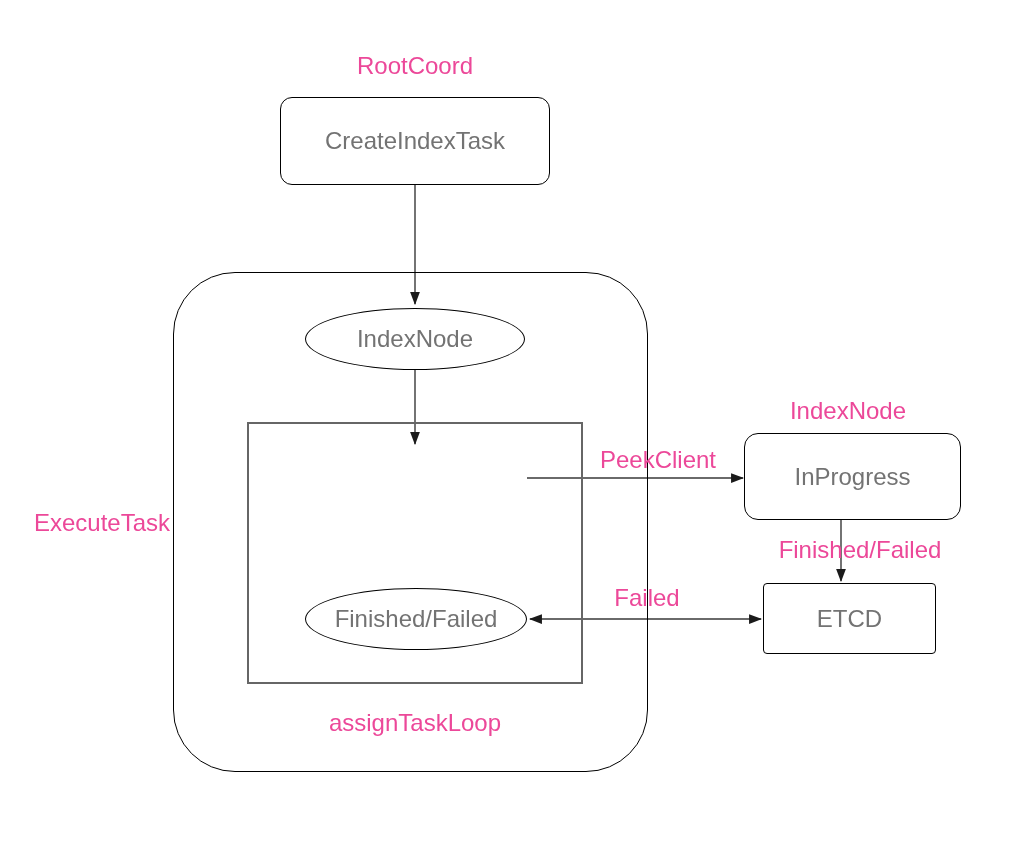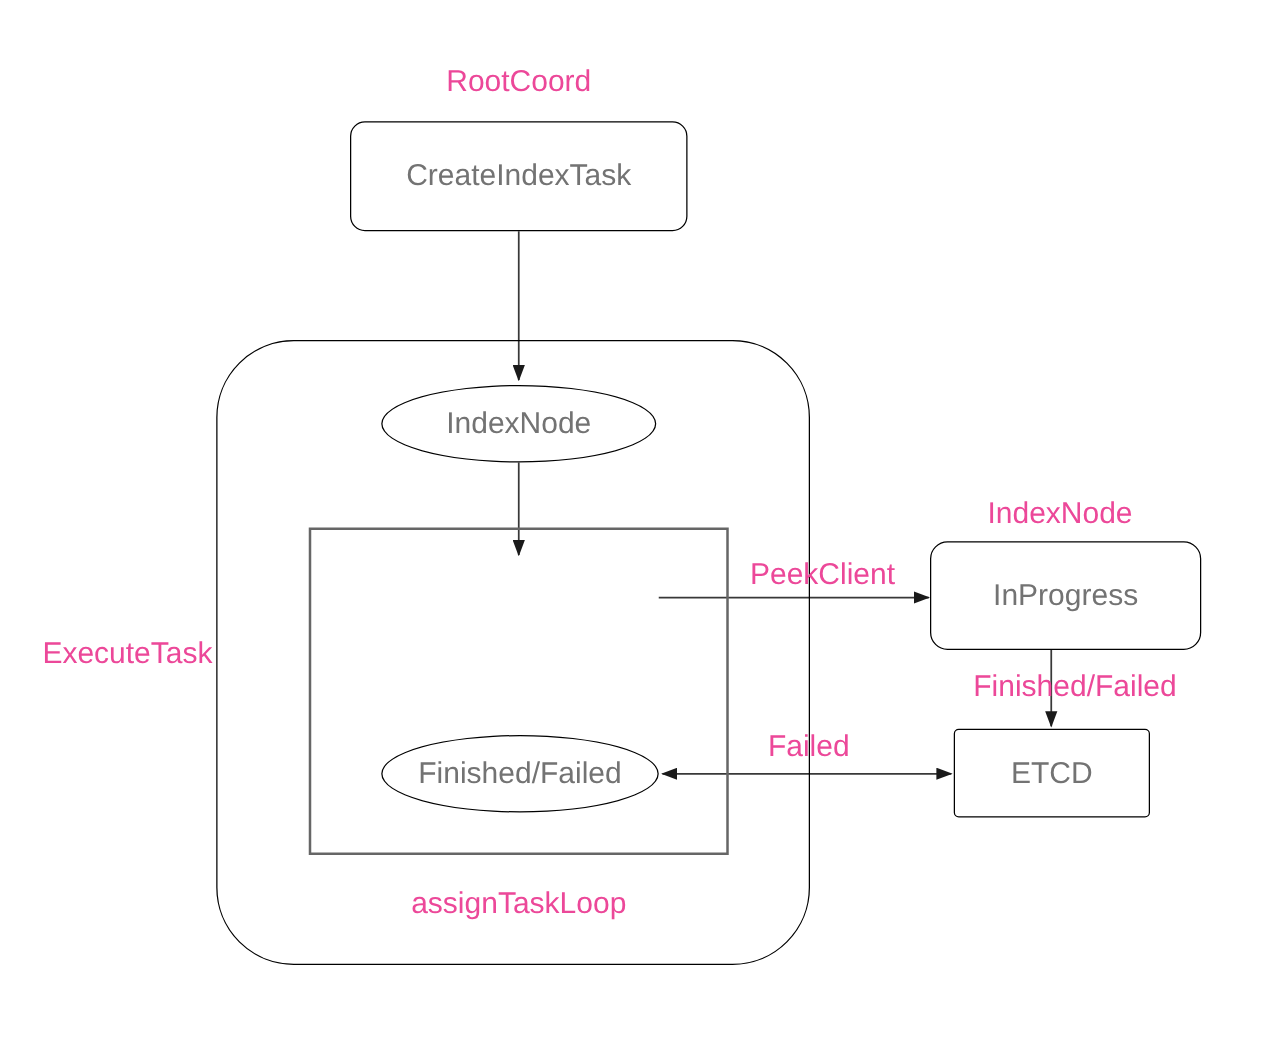--- a/index.html
+++ b/index.html
@@ -104,15 +104,15 @@
 
   <div class="node rounded-box" style="left:280px; top:97px; width:270px; height:88px;">CreateIndexTask</div>
 
   <div class="node ellipse" style="left:305px; top:308px; width:220px; height:62px;">IndexNode</div>
 
 
   <div class="node ellipse" style="left:305px; top:588px; width:222px; height:62px;">Finished/Failed</div>
 
   <div class="node rounded-box" style="left:744px; top:433px; width:217px; height:87px; border-radius:14px;">InProgress</div>
 
-  <div class="node rounded-box" style="left:763px; top:583px; width:157px; height:71px; border-radius:4px;">ETCD</div>
+  <div class="node rounded-box" style="left:763px; top:583px; width:173px; height:71px; border-radius:4px;">ETCD</div>
 
 </div>
 
 </body></html>

